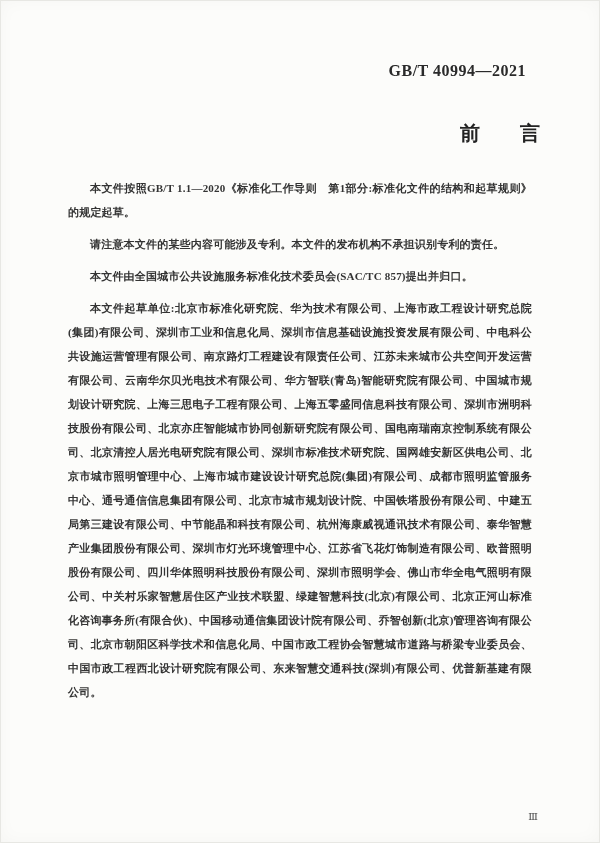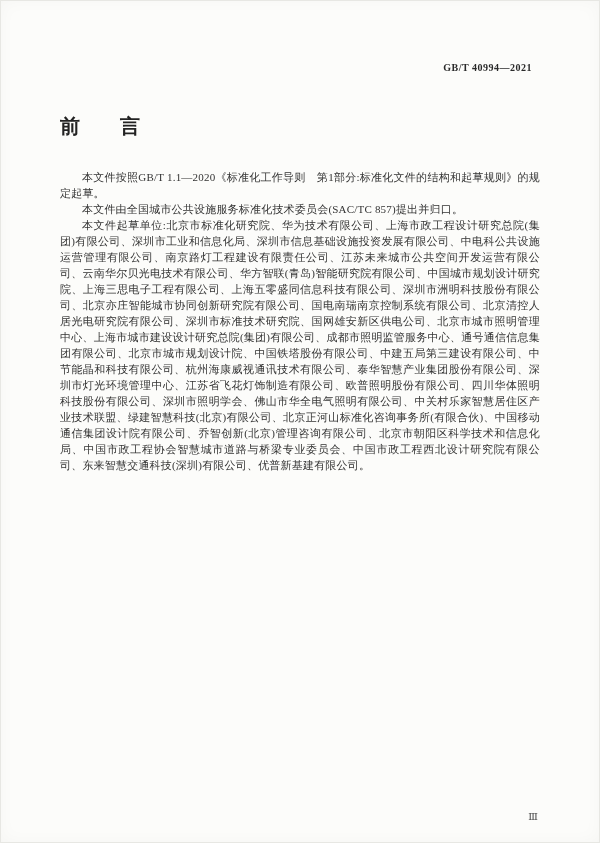--- a/index.html
+++ b/index.html
@@ -18,41 +18,42 @@
   .page {
     position: absolute;
     inset: 0;
     padding: 58px 60px 0 60px;
     box-sizing: border-box;
     box-shadow: inset 0 0 0 1px #e7e7e3, inset 0 0 18px rgba(0,0,0,0.03);
   }
   .doc-number {
     text-align: right;
     font-weight: bold;
-    font-size: 10px;
+    font-size: 16px;
     letter-spacing: 0.5px;
-    margin: 4px 8px 0 0;
+    margin: 4px 14px 0 0;
     color: #2a2a2a;
   }
   .fw-title {
-    text-align: left;
+    text-align: right;
     font-size: 20px;
     font-weight: bold;
     margin: 40px 0 29px 0;
     color: #222;
     font-family: "Liberation Serif", "DejaVu Serif", serif;
   }
   .body-text p {
     font-size: 11px;
-    line-height: 16px;
-    margin: 0;
+    line-height: 24px;
+    margin: 8px;
     text-align: justify;
     text-indent: 2em;
     letter-spacing: 0.2px;
     color: #333;
+    font-weight: bold;
   }
   .page-number {
     position: absolute;
     right: 62px;
     bottom: 21px;
     font-size: 10px;
     color: #4a4a4a;
     font-family: "DejaVu Serif", serif;
   }
 </style>
@@ -60,19 +61,20 @@
 <body>
 
 <div class="page">
 
   <div class="doc-number">GB/T 40994—2021</div>
 
   <div class="fw-title">前　　言</div>
 
   <div class="body-text">
     <p>本文件按照GB/T 1.1—2020《标准化工作导则　第1部分:标准化文件的结构和起草规则》的规定起草。</p>
+    <p>请注意本文件的某些内容可能涉及专利。本文件的发布机构不承担识别专利的责任。</p>
     <p>本文件由全国城市公共设施服务标准化技术委员会(SAC/TC 857)提出并归口。</p>
     <p>本文件起草单位:北京市标准化研究院、华为技术有限公司、上海市政工程设计研究总院(集团)有限公司、深圳市工业和信息化局、深圳市信息基础设施投资发展有限公司、中电科公共设施运营管理有限公司、南京路灯工程建设有限责任公司、江苏未来城市公共空间开发运营有限公司、云南华尔贝光电技术有限公司、华方智联(青岛)智能研究院有限公司、中国城市规划设计研究院、上海三思电子工程有限公司、上海五零盛同信息科技有限公司、深圳市洲明科技股份有限公司、北京亦庄智能城市协同创新研究院有限公司、国电南瑞南京控制系统有限公司、北京清控人居光电研究院有限公司、深圳市标准技术研究院、国网雄安新区供电公司、北京市城市照明管理中心、上海市城市建设设计研究总院(集团)有限公司、成都市照明监管服务中心、通号通信信息集团有限公司、北京市城市规划设计院、中国铁塔股份有限公司、中建五局第三建设有限公司、中节能晶和科技有限公司、杭州海康威视通讯技术有限公司、泰华智慧产业集团股份有限公司、深圳市灯光环境管理中心、江苏省飞花灯饰制造有限公司、欧普照明股份有限公司、四川华体照明科技股份有限公司、深圳市照明学会、佛山市华全电气照明有限公司、中关村乐家智慧居住区产业技术联盟、绿建智慧科技(北京)有限公司、北京正河山标准化咨询事务所(有限合伙)、中国移动通信集团设计院有限公司、乔智创新(北京)管理咨询有限公司、北京市朝阳区科学技术和信息化局、中国市政工程协会智慧城市道路与桥梁专业委员会、中国市政工程西北设计研究院有限公司、东来智慧交通科技(深圳)有限公司、优普新基建有限公司。</p>
   </div>
 
   <div class="page-number">Ⅲ</div>
 
 </div>
 
 </body></html>

